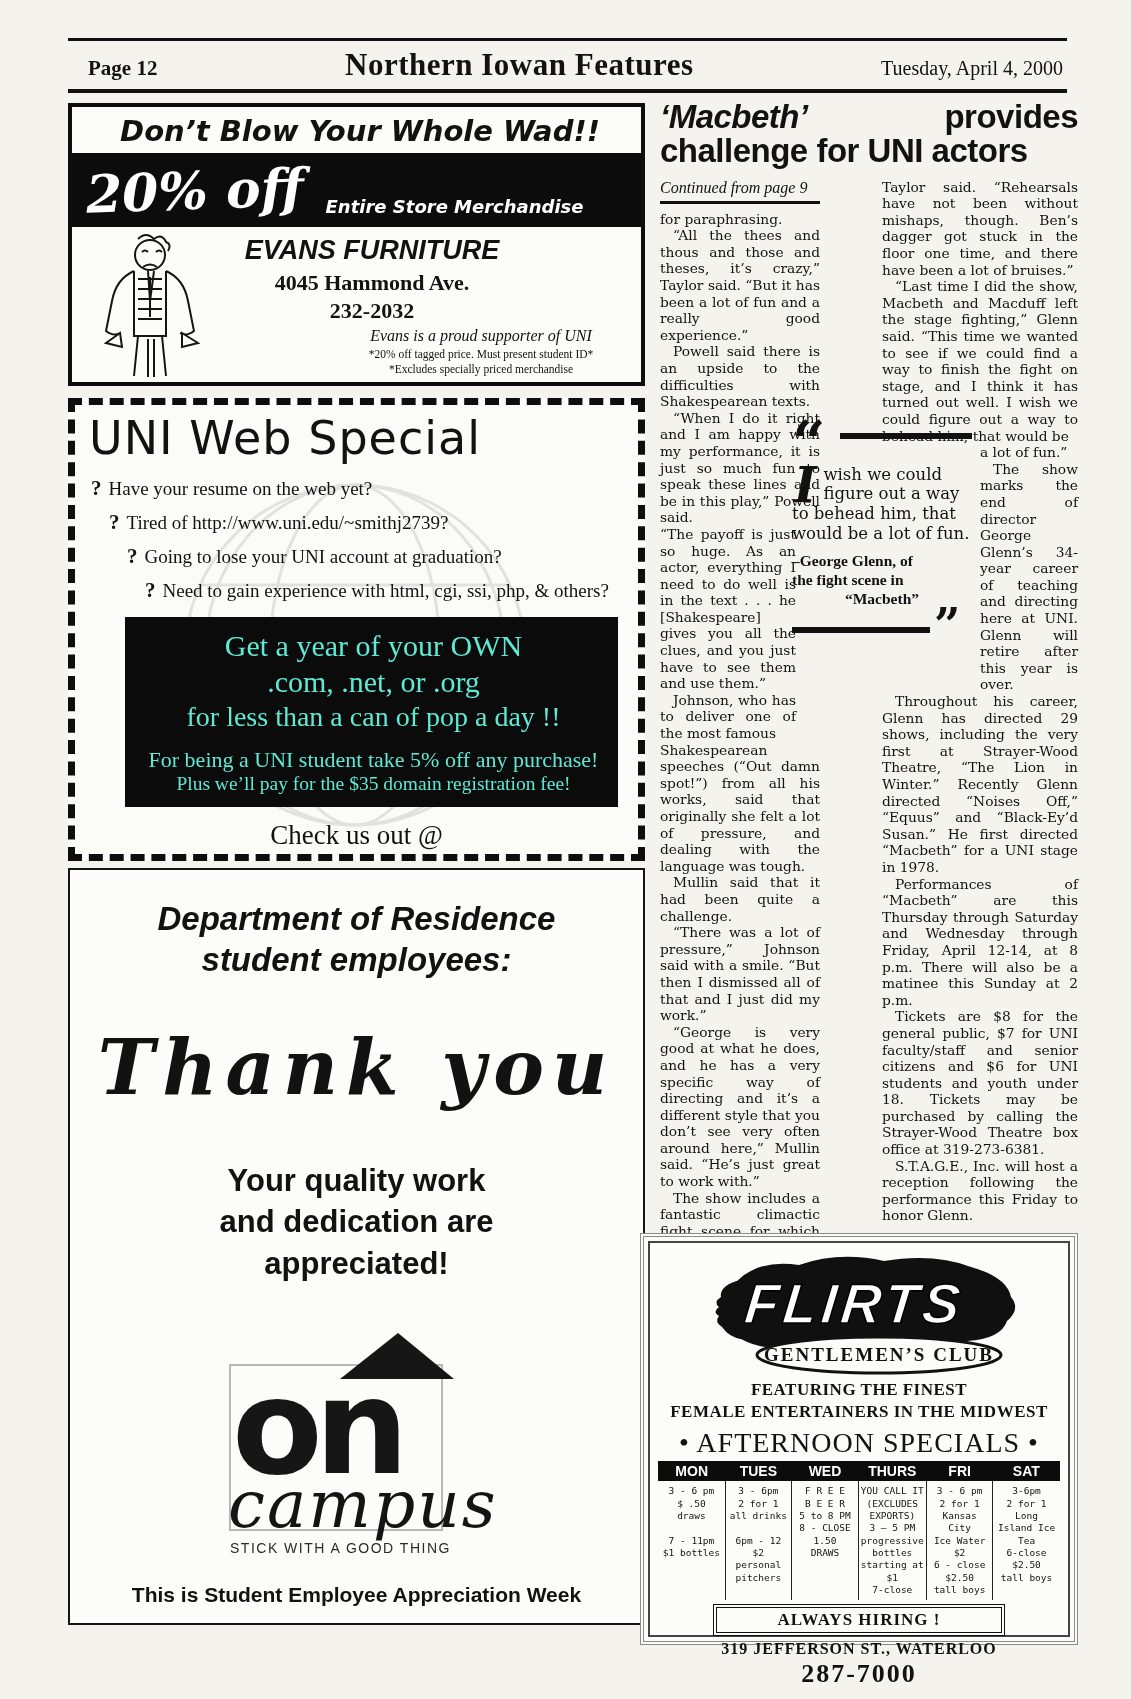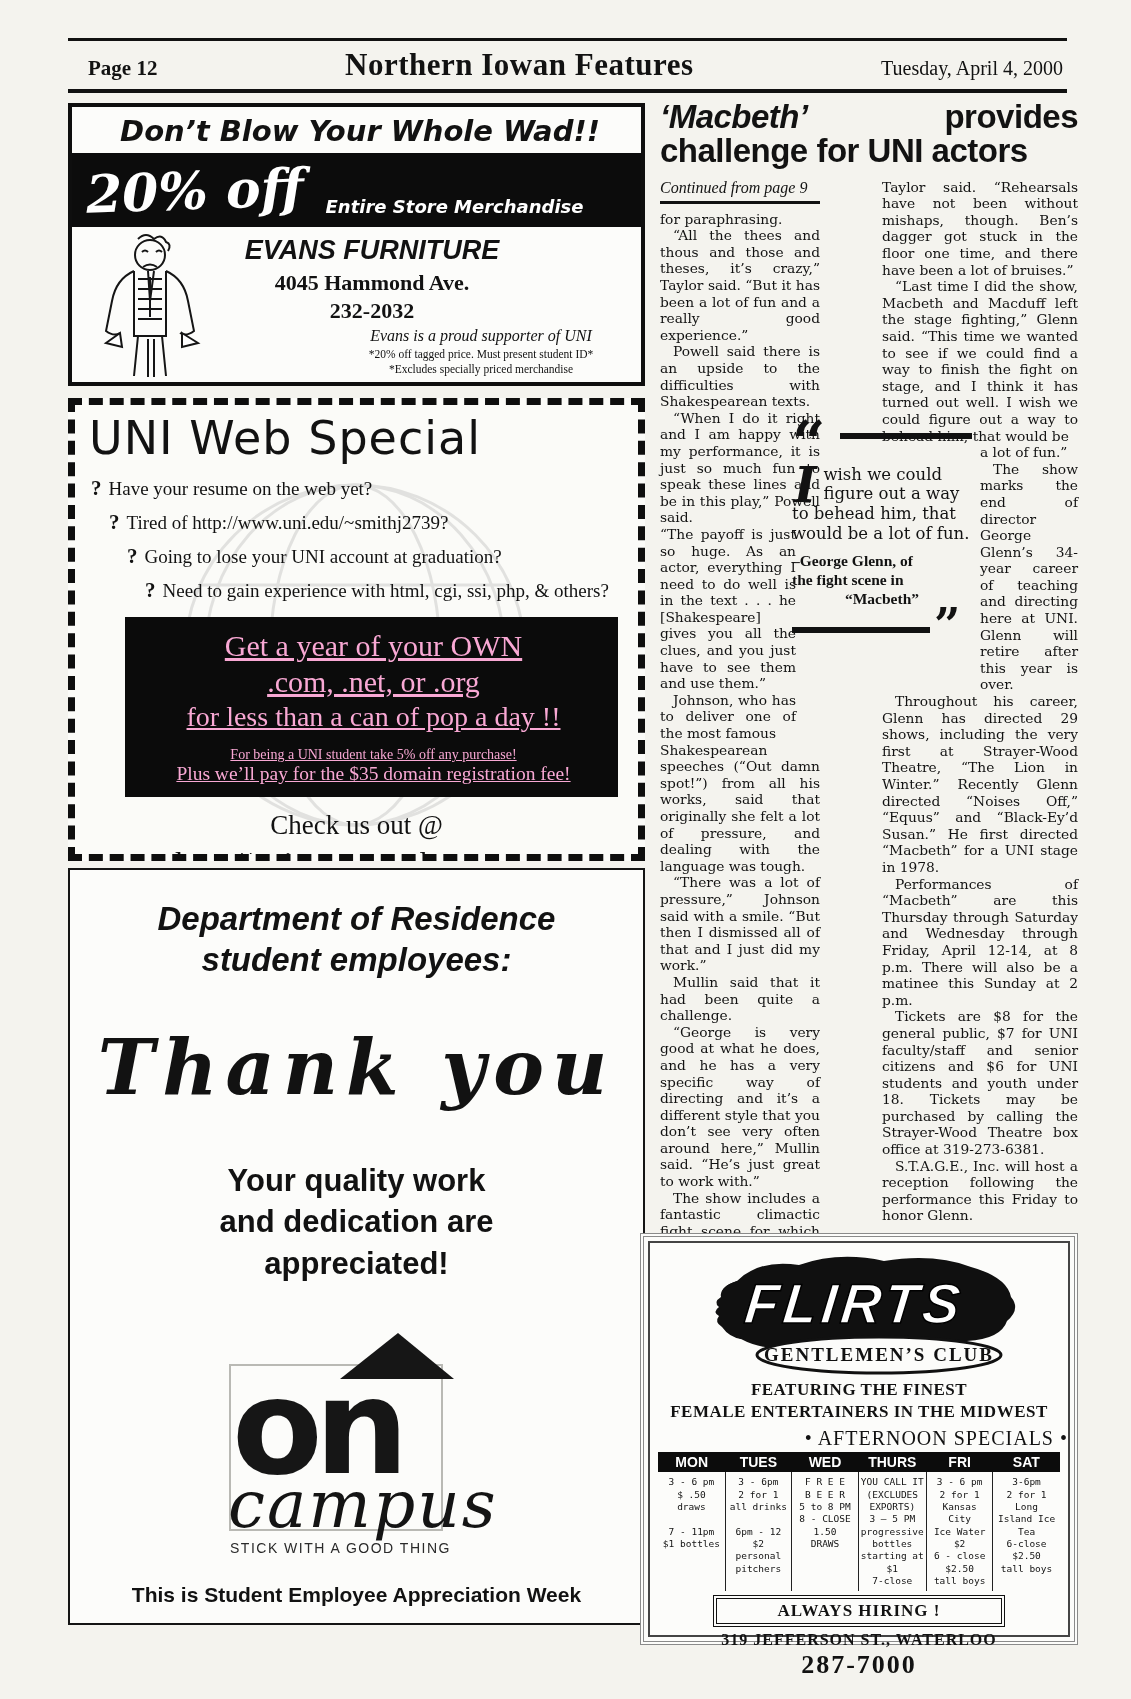--- a/index.html
+++ b/index.html
@@ -37,26 +37,26 @@
 
   
   .webad{position:absolute;left:68px;top:398px;width:577px;height:463px;background:#fbfbf8;
          border:7px dashed #0e0e0e;box-sizing:border-box;overflow:hidden;}
   .wa-globe{position:absolute;left:90px;top:60px;opacity:.22;}
   .wa-title{position:relative;font-family:"DejaVu Sans",sans-serif;font-size:46px;
             padding:6px 0 2px 14px;letter-spacing:1px;}
   .wa-q{position:relative;font-size:19px;margin-top:9px;white-space:nowrap;}
   .wa-qmark{font-weight:bold;font-size:21px;margin-right:7px;}
   .wa-q1{margin-left:16px;}.wa-q2{margin-left:34px;}.wa-q3{margin-left:52px;}.wa-q4{margin-left:70px;}
-  .wa-box{position:relative;background:#0b0b0b;color:#f9a8d4;margin:14px 20px 0 50px;
-          text-align:center;padding:12px 6px 12px 10px;text-decoration:underline;}
+  .wa-box{position:relative;background:#0b0b0b;color:#5eead4;margin:14px 20px 0 50px;
+          text-align:center;padding:12px 6px 12px 10px;}
   .wa-box-l1{font-size:30px;}
   .wa-box-l2{font-size:30px;margin-top:2px;}
   .wa-box-l3{font-size:28px;margin-top:2px;}
-  .wa-box-l4{font-size:14px;margin-top:14px;}
+  .wa-box-l4{font-size:22px;margin-top:14px;}
   .wa-box-l5{font-size:19.5px;margin-top:0;}
   .wa-check{position:relative;text-align:center;font-size:27px;margin-top:13px;}
   .wa-url{position:relative;text-align:center;font-size:32px;margin-top:4px;}
 
   
   .res{position:absolute;left:68px;top:868px;width:577px;height:757px;background:#fcfcfa;
        border:2px solid #141414;box-sizing:border-box;text-align:center;}
   .res-head{font-family:"Liberation Sans",sans-serif;font-weight:bold;font-style:italic;
             font-size:33px;line-height:1.25;margin-top:28px;}
   .res-thanks{font-family:"DejaVu Serif",serif;font-style:italic;font-weight:bold;
@@ -100,21 +100,21 @@
   .pq-close{font-family:"DejaVu Serif",serif;font-weight:bold;font-size:46px;line-height:.9;
             position:absolute;left:142px;top:-6px;}
 
   
   .flirts{position:absolute;left:640px;top:1233px;width:438px;height:412px;box-sizing:border-box;
           background:#fcfcfa;border:4px double #8a8a8a;padding:4px;}
   .fl-inner{border:2px solid #444;height:100%;box-sizing:border-box;text-align:center;
             padding-top:4px;position:relative;}
   .fl-feat{font-family:"Liberation Serif",serif;font-weight:bold;font-size:17px;line-height:1.3;
            letter-spacing:.5px;}
-  .fl-spec-title{font-family:"Liberation Serif",serif;font-size:20px;letter-spacing:1px;margin-top:4px;text-align:right;}
+  .fl-spec-title{font-family:"Liberation Serif",serif;font-size:28px;letter-spacing:1px;margin-top:4px;}
   .fl-table{width:96%;margin:2px auto 0 auto;border-collapse:collapse;}
   .fl-table th{background:#0c0c0c;color:#fff;font-family:"Liberation Sans",sans-serif;
                font-weight:bold;font-size:14px;padding:2px 0;}
   .fl-table td{font-family:"DejaVu Sans Mono",monospace;font-size:9.5px;line-height:1.3;
                vertical-align:top;padding:4px 2px;white-space:pre-line;width:16.6%;}
   .fl-table td + td{border-left:1.5px solid #222;}
   .fl-hiring{border:4px double #111;width:68%;margin:4px auto 0 auto;
              font-family:"Liberation Serif",serif;font-weight:bold;font-size:17px;
              letter-spacing:1px;padding:2px 0;}
   .fl-addr{font-family:"Liberation Serif",serif;font-weight:bold;font-size:16px;
@@ -240,22 +240,22 @@
       <div class="col1">
         <div class="cont-note">Continued from page 9</div>
         <div class="cont-rule"></div>
         <p>for paraphrasing.</p>
         <p class="ind">“All the thees and thous and those and theses, it’s crazy,” Taylor said. “But it has been a lot of fun and a really good experience.”</p>
         <p class="ind">Powell said there is an upside to the difficulties with Shakespearean texts.</p>
         <p class="ind">“When I do it right and I am happy with my performance, it is just so much fun to speak these lines and be in this play,” Powell said.</p>
         <p class="nar-r">“The payoff is just so huge. As an actor, everything I need to do well is in the text . . . he [Shakespeare] gives you all the clues, and you just have to see them and use them.”</p>
         <p class="nar-r ind">Johnson, who has to deliver one of the most famous</p>
         <p>Shakespearean speeches (“Out damn spot!”) from all his works, said that originally she felt a lot of pressure, and dealing with the language was tough.</p>
+        <p class="ind">Mullin said that it had been quite a challenge.</p>
         <p class="ind">“There was a lot of pressure,” Johnson said with a smile. “But then I dismissed all of that and I just did my work.”</p>
-        <p class="ind">Mullin said that it had been quite a challenge.</p>
         <p class="ind">“George is very good at what he does, and he has a very specific way of directing and it’s a different style that you don’t see very often around here,” Mullin said. “He’s just great to work with.”</p>
         <p class="ind">The show includes a fantastic climactic fight scene for which Taylor is the co-fight captain.</p>
         <p class="ind">“George allowed us a lot of freedom when we first put it together, and it took a lot of work to get it to the point it is at now,”</p>
       </div>
 
       <div class="col2">
         <p>Taylor said. “Rehearsals have not been without mishaps, though. Ben’s dagger got stuck in the floor one time, and there have been a lot of bruises.”</p>
         <p class="ind">“Last time I did the show, Macbeth and Macduff left the stage fighting,” Glenn said. “This time we wanted to see if we could find a way to finish the fight on stage, and I think it has turned out well. I wish we could figure out a way to behead him, that would be</p>
         <p class="nar-l">a lot of fun.”</p>
         <p class="nar-l ind">The show marks the end of director George Glenn’s 34-year career of teaching and directing here at UNI. Glenn will retire after this year is over.</p>

